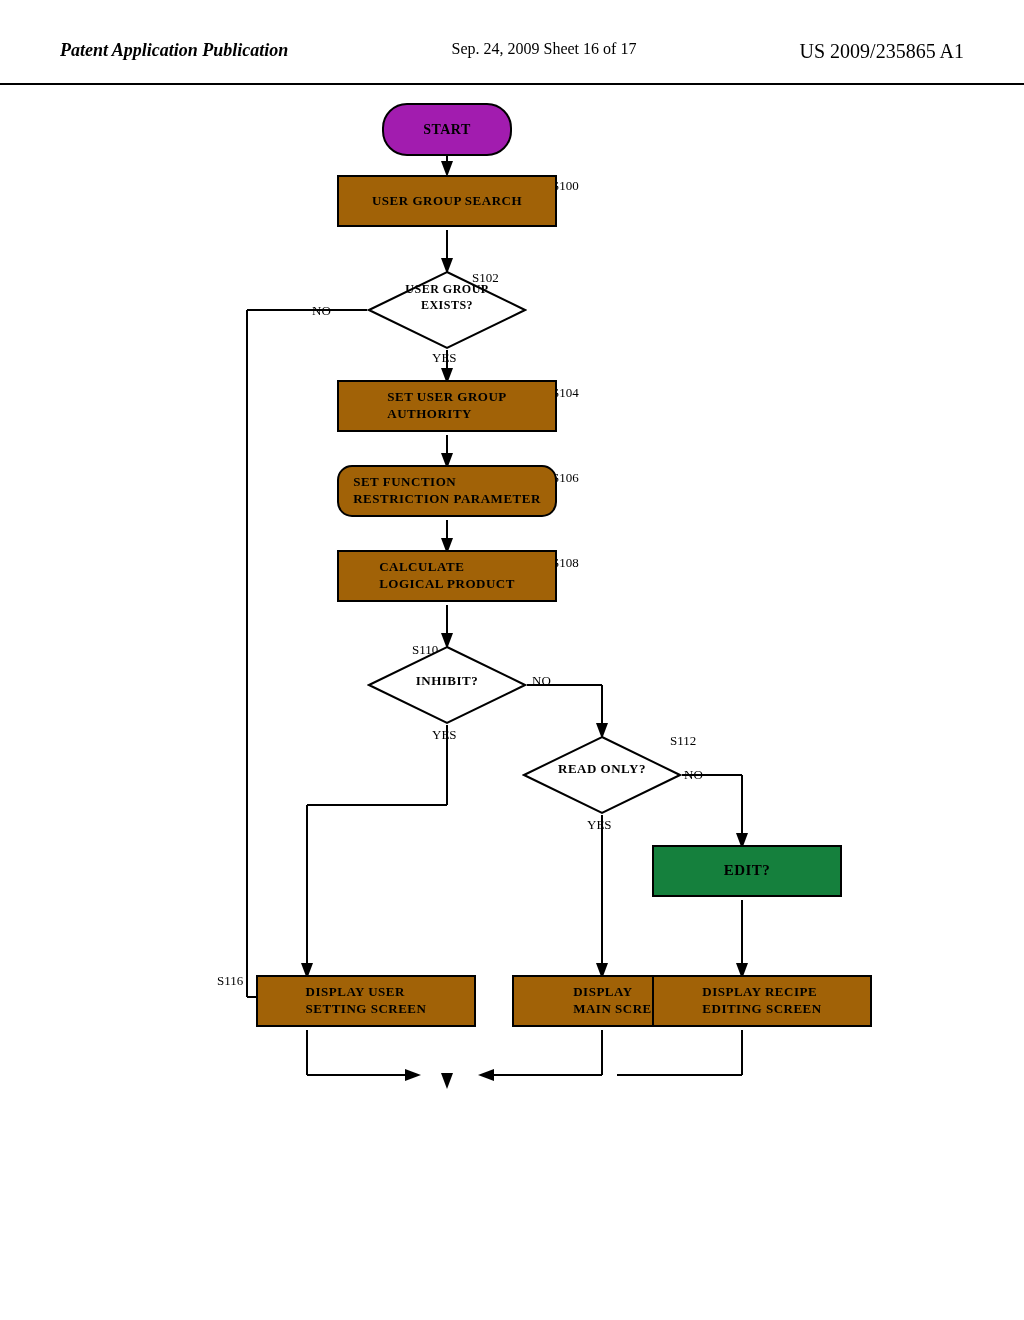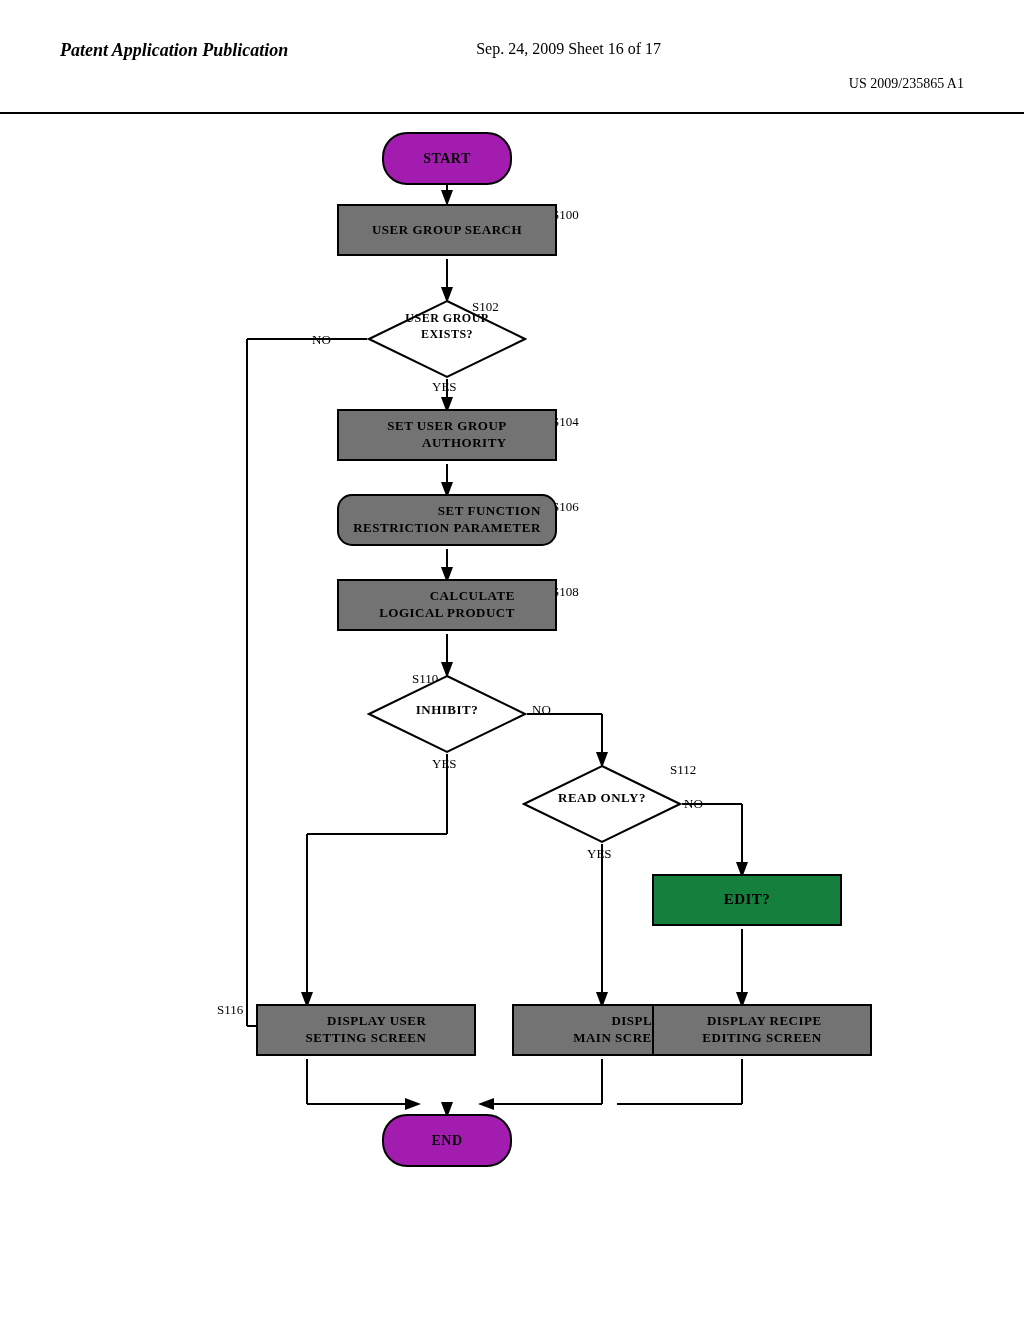--- a/index.html
+++ b/index.html
@@ -33,23 +33,22 @@
       font-weight: bold;
       font-style: italic;
     }
 
     .header-center {
       font-size: 16px;
       text-align: center;
     }
 
     .header-right {
-      font-size: 14px;
-      text-align: center;
-      margin-top: 36px;
+      font-size: 20px;
+      text-align: center;
     }
 
     .figure-title {
       text-align: center;
       font-size: 36px;
       font-weight: bold;
       margin-top: 40px;
       letter-spacing: 2px;
     }
 
@@ -91,29 +90,29 @@
       height: 53px;
       display: flex;
       align-items: center;
       justify-content: center;
       font-size: 14px;
       font-weight: bold;
     }
 
     .process-shape {
       border: 2px solid #000;
-      background: #737373;
+      background: #a16207;
       width: 220px;
       height: 52px;
       display: flex;
       align-items: center;
       justify-content: center;
       font-size: 13px;
       font-weight: bold;
-      text-align: right;
+      text-align: left;
       line-height: 1.3;
     }
 
     .process-shape-wide {
       border: 2px solid #000;
       background: #15803d;
       width: 190px;
       height: 52px;
       display: flex;
       align-items: center;
@@ -288,19 +287,16 @@
 MAIN SCREEN</div>
     </div>
 
     <div class="label-text" style="left:495px; top:888px;">S120</div>
 
     <div class="node-abs" style="left:490px; top:890px;">
       <div class="process-shape" style="white-space:pre-line;">DISPLAY RECIPE
 EDITING SCREEN</div>
     </div>
 
-    <div class="node-abs" style="left:220px; top:1000px;">
-      <div class="terminal-shape">END</div>
-    </div>
 
   </div>
 
 </div>
 
 </body></html>

